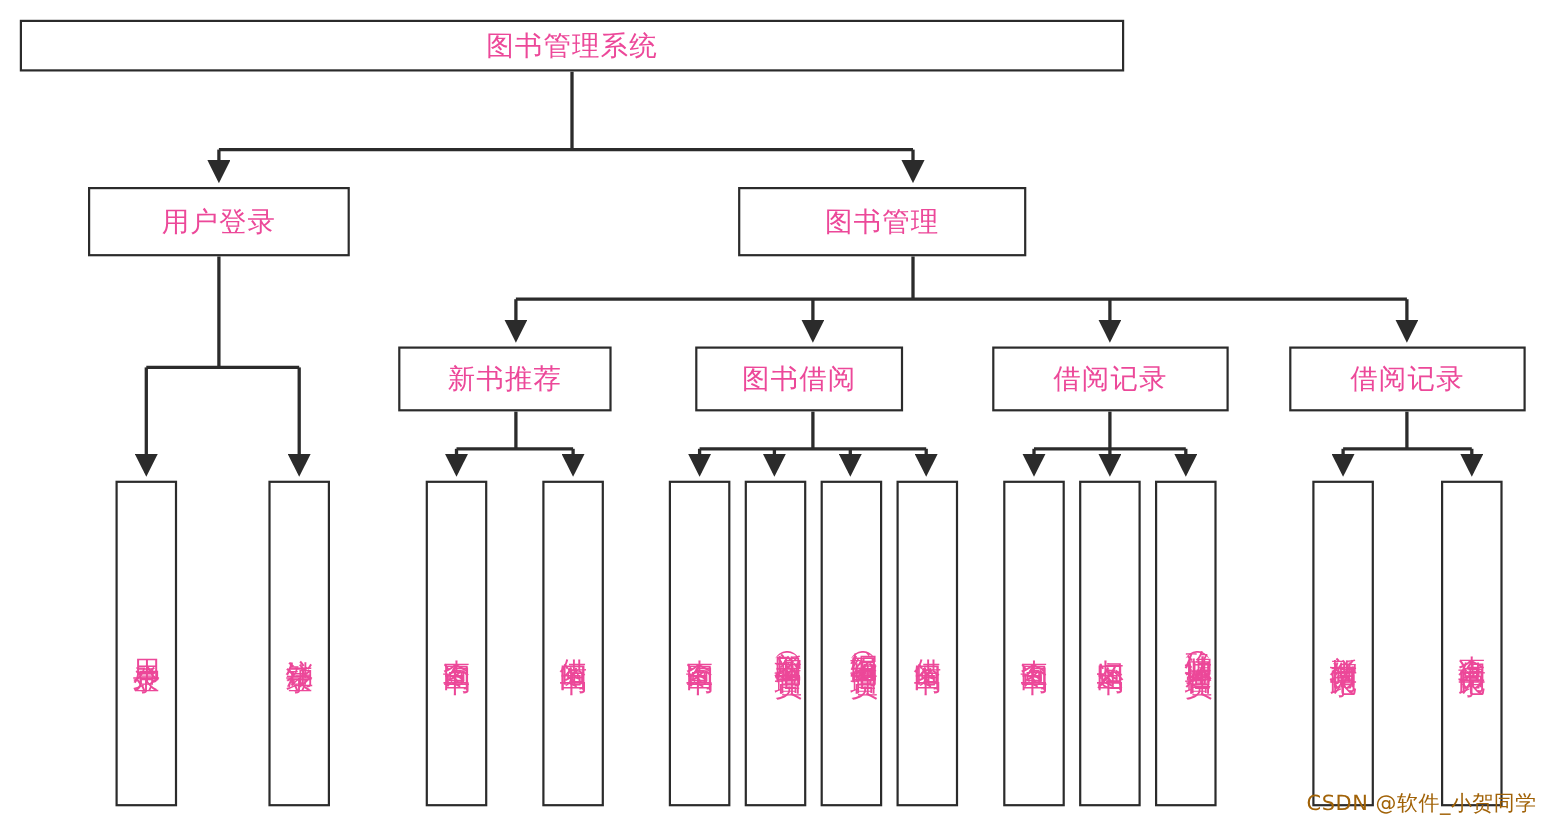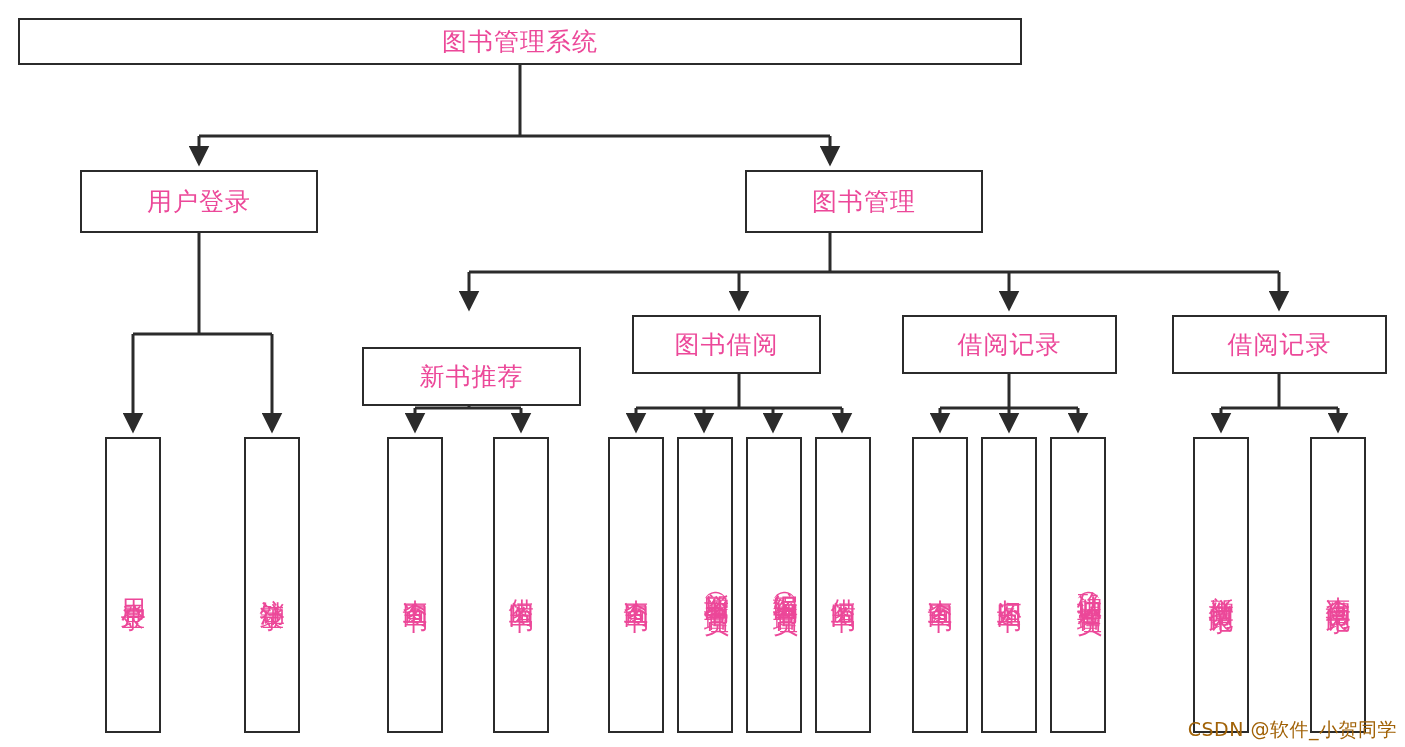--- a/index.html
+++ b/index.html
@@ -122,25 +122,25 @@
     </g>
   </svg>
 
   <div class="node node-h" style="left:18px; top:18px; width:1004px; height:47px;">
     <span>图书管理系统</span>
   </div>
 
   <div class="node node-h" style="left:80px; top:170px; width:238px; height:63px;">
     <span>用户登录</span>
   </div>
-  <div class="node node-h" style="left:745px; top:170px; width:238px; height:63px;align-items:center;">
+  <div class="node node-h" style="left:671px; top:170px; width:262px; height:63px;align-items:center;">
     <span>图书管理</span>
   </div>
 
-  <div class="node node-h" style="left:362px; top:315px; width:219px; height:59px;margin-top:32px;">
+  <div class="node node-h" style="left:362px; top:315px; width:194px; height:59px;">
     <span>新书推荐</span>
   </div>
   <div class="node node-h" style="left:632px; top:315px; width:189px; height:59px;">
     <span>图书借阅</span>
   </div>
   <div class="node node-h" style="left:902px; top:315px; width:215px; height:59px;">
     <span>借阅记录</span>
   </div>
   <div class="node node-h" style="left:1172px; top:315px; width:215px; height:59px;">
     <span>借阅记录</span>

